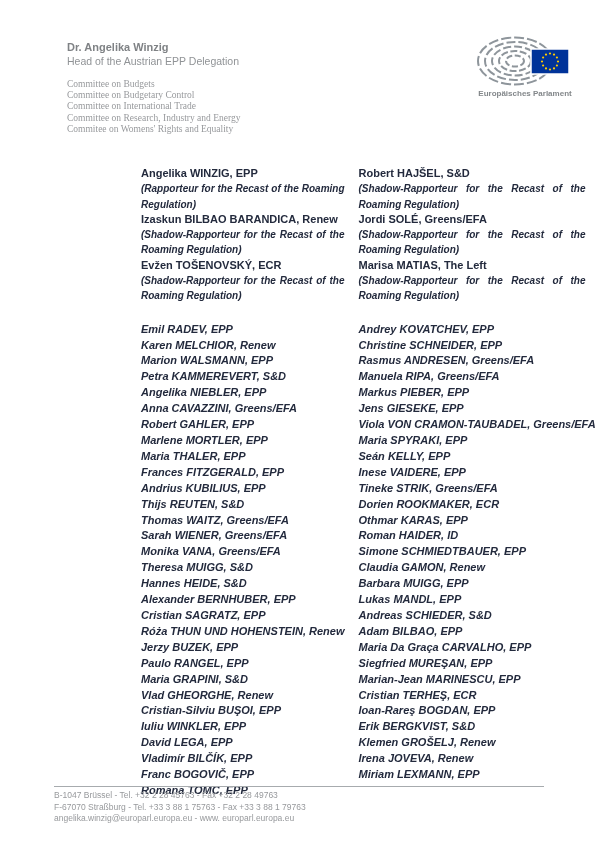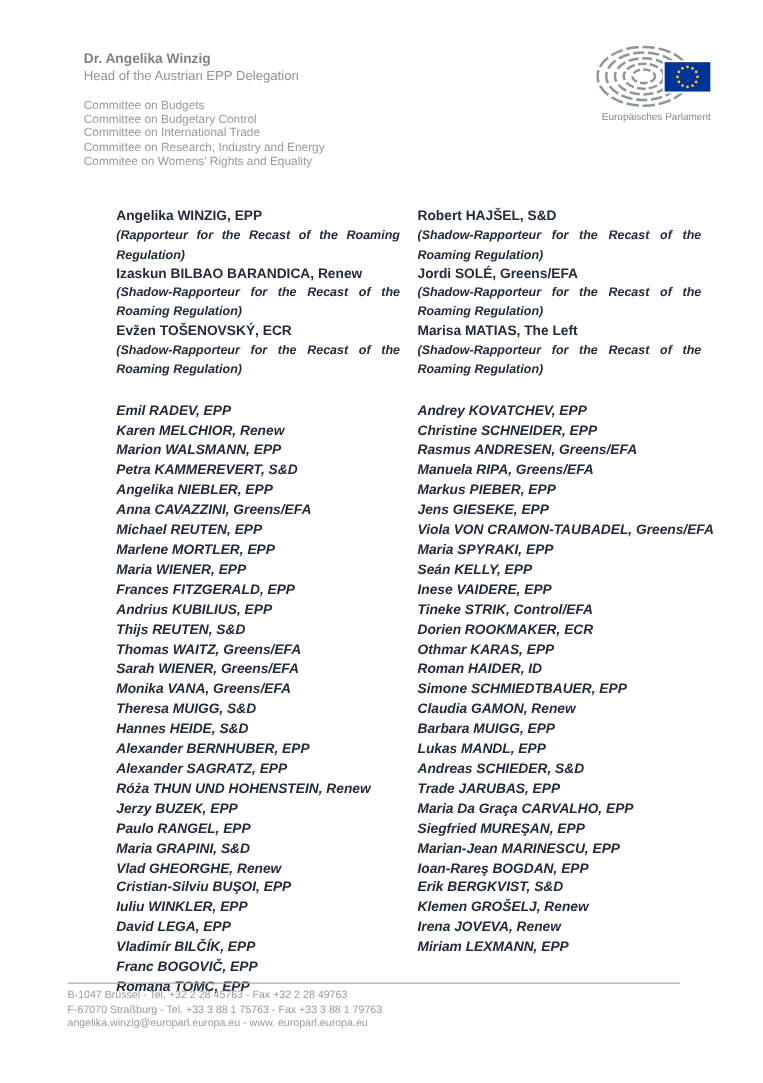--- a/index.html
+++ b/index.html
@@ -16,30 +16,30 @@
     background:#ffffff;
     font-family:"Liberation Sans",sans-serif;
     overflow:hidden;
   }
 
   
   .letterhead{position:absolute;left:67px;top:40px;}
   .lh-name{font-weight:bold;font-size:11px;line-height:14px;color:var(--gray-dark);}
   .lh-role{font-size:10.5px;line-height:14px;color:var(--gray-mid);}
   .lh-committees{margin-top:11px;}
-  .lh-committees div{font-size:9.5px;line-height:11.2px;color:var(--gray-light);}
+  .lh-committees div{font-size:9.5px;line-height:11.2px;color:var(--gray-light);font-family:Liberation Serif, serif;}
 
   
   .logo{position:absolute;left:477px;top:36px;width:96px;text-align:center;}
   .logo svg{display:block;}
-  .logo-caption{font-size:8px;font-weight:normal;color:#83878a;margin-top:1px;white-space:nowrap;letter-spacing:0px;}
+  .logo-caption{font-size:8px;font-weight:bold;color:#83878a;margin-top:1px;white-space:nowrap;letter-spacing:0px;}
 
   
   .content{position:absolute;left:93px;top:166px;width:468px;}
-  .cols{display:flex;gap:14px;}
+  .cols{display:flex;gap:14px;margin-left:48px;}
   .col{width:227px;}
   .rap-name{font-weight:bold;font-size:11px;line-height:15.3px;color:var(--ink);white-space:nowrap;}
   .rap-role{font-weight:bold;font-style:italic;font-size:10px;line-height:15.3px;text-align:justify;color:var(--ink);}
   .roster{margin-top:18px;font-style:italic;}
   .roster .row{font-weight:bold;font-size:11px;line-height:15.9px;color:var(--ink);white-space:nowrap;}
 
   
   .footer{position:absolute;left:54px;top:786px;width:490px;}
   .footer-rule{border:none;border-top:1px solid var(--rule);margin:0 0 3px 0;}
   .footer-line{font-size:8.5px;line-height:11.5px;color:var(--gray-light);}
@@ -108,33 +108,33 @@
           <div class="rap-role">(Shadow-Rapporteur for the Recast of the Roaming Regulation)</div>
         </div>
 
         <div class="roster">
           <div class="row">Emil RADEV, EPP</div>
           <div class="row">Karen MELCHIOR, Renew</div>
           <div class="row">Marion WALSMANN, EPP</div>
           <div class="row">Petra KAMMEREVERT, S&amp;D</div>
           <div class="row">Angelika NIEBLER, EPP</div>
           <div class="row">Anna CAVAZZINI, Greens/EFA</div>
-          <div class="row">Michael REUTEN, EPP</div>
+          <div class="row">Robert GAHLER, EPP</div>
           <div class="row">Marlene MORTLER, EPP</div>
-          <div class="row">Maria WIENER, EPP</div>
+          <div class="row">Maria THALER, EPP</div>
           <div class="row">Frances FITZGERALD, EPP</div>
           <div class="row">Andrius KUBILIUS, EPP</div>
           <div class="row">Thijs REUTEN, S&amp;D</div>
           <div class="row">Thomas WAITZ, Greens/EFA</div>
           <div class="row">Sarah WIENER, Greens/EFA</div>
           <div class="row">Monika VANA, Greens/EFA</div>
           <div class="row">Theresa MUIGG, S&amp;D</div>
           <div class="row">Hannes HEIDE, S&amp;D</div>
           <div class="row">Alexander BERNHUBER, EPP</div>
-          <div class="row">Alexander SAGRATZ, EPP</div>
+          <div class="row">Cristian SAGRATZ, EPP</div>
           <div class="row">Róża THUN UND HOHENSTEIN, Renew</div>
           <div class="row">Jerzy BUZEK, EPP</div>
           <div class="row">Paulo RANGEL, EPP</div>
           <div class="row">Maria GRAPINI, S&amp;D</div>
           <div class="row">Vlad GHEORGHE, Renew</div>
           <div class="row">Cristian-Silviu BUŞOI, EPP</div>
           <div class="row">Iuliu WINKLER, EPP</div>
           <div class="row">David LEGA, EPP</div>
           <div class="row">Vladimír BILČÍK, EPP</div>
           <div class="row">Franc BOGOVIČ, EPP</div>
@@ -161,33 +161,34 @@
           <div class="row">Andrey KOVATCHEV, EPP</div>
           <div class="row">Christine SCHNEIDER, EPP</div>
           <div class="row">Rasmus ANDRESEN, Greens/EFA</div>
           <div class="row">Manuela RIPA, Greens/EFA</div>
           <div class="row">Markus PIEBER, EPP</div>
           <div class="row">Jens GIESEKE, EPP</div>
           <div class="row">Viola VON CRAMON-TAUBADEL, Greens/EFA</div>
           <div class="row">Maria SPYRAKI, EPP</div>
           <div class="row">Seán KELLY, EPP</div>
           <div class="row">Inese VAIDERE, EPP</div>
-          <div class="row">Tineke STRIK, Control/EFA</div>
+          <div class="row">Tineke STRIK, Greens/EFA</div>
           <div class="row">Dorien ROOKMAKER, ECR</div>
           <div class="row">Othmar KARAS, EPP</div>
           <div class="row">Roman HAIDER, ID</div>
           <div class="row">Simone SCHMIEDTBAUER, EPP</div>
           <div class="row">Claudia GAMON, Renew</div>
           <div class="row">Barbara MUIGG, EPP</div>
           <div class="row">Lukas MANDL, EPP</div>
           <div class="row">Andreas SCHIEDER, S&amp;D</div>
-          <div class="row">Trade JARUBAS, EPP</div>
+          <div class="row">Adam BILBAO, EPP</div>
           <div class="row">Maria Da Graça CARVALHO, EPP</div>
           <div class="row">Siegfried MUREŞAN, EPP</div>
           <div class="row">Marian-Jean MARINESCU, EPP</div>
+          <div class="row">Cristian TERHEŞ, ECR</div>
           <div class="row">Ioan-Rareş BOGDAN, EPP</div>
           <div class="row">Erik BERGKVIST, S&amp;D</div>
           <div class="row">Klemen GROŠELJ, Renew</div>
           <div class="row">Irena JOVEVA, Renew</div>
           <div class="row">Miriam LEXMANN, EPP</div>
         </div>
       </div>
     </div>
   </div>
 

